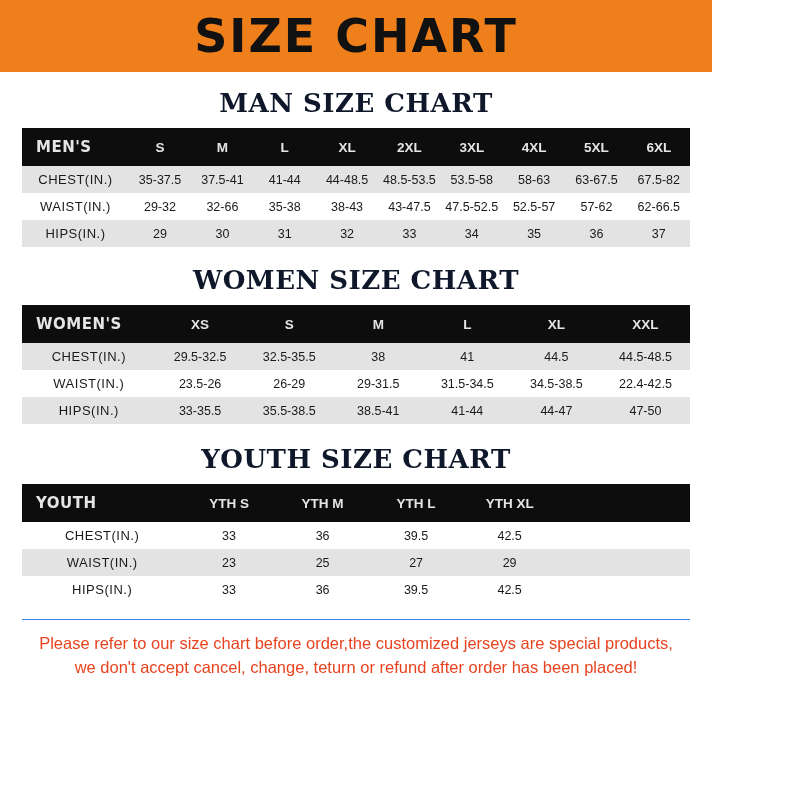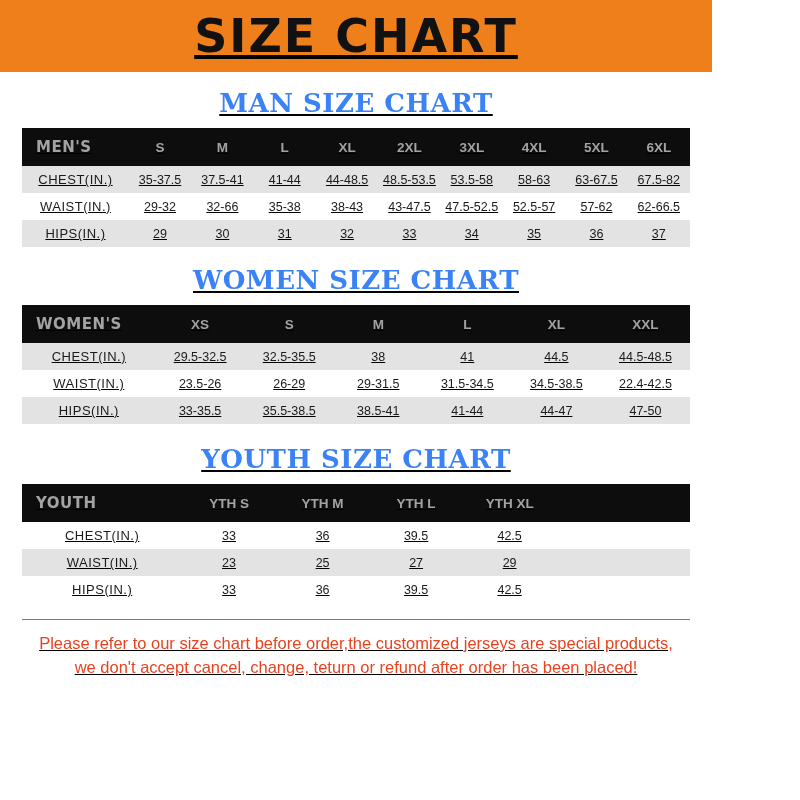--- a/index.html
+++ b/index.html
@@ -12,21 +12,20 @@
     background: #ffffff;
     font-family: "Liberation Sans", sans-serif;
     overflow: hidden;
   }
   .page {
     width: 712px;
     height: 800px;
     position: relative;
     background: #ffffff;
     box-sizing: border-box;
-    text-decoration: underline;
   }
   .banner {
     background: #ef7f1a;
     height: 72px;
     display: flex;
     align-items: center;
     justify-content: center;
   }
   .banner-title {
     font-family: "DejaVu Sans", sans-serif;
@@ -37,21 +36,21 @@
     line-height: 1;
   }
   .content {
     padding: 0 22px;
   }
   .section-title {
     text-align: center;
     font-family: "DejaVu Serif", serif;
     font-weight: bold;
     font-size: 26px;
-    color: #3b82f6;
+    color: #0f172a;
     letter-spacing: 0.5px;
   }
   .mst { margin: 16px 0 10px; }
   .wst { margin: 18px 0 10px; }
   .yst { margin: 20px 0 10px; }
 
   table.size-table {
     width: 100%;
     border-collapse: collapse;
     table-layout: fixed;
@@ -59,21 +58,21 @@
   table.size-table th,
   table.size-table td {
     text-align: center;
     font-size: 12.5px;
     color: #1a1a1a;
     padding: 6px 0;
     font-family: "Liberation Sans", sans-serif;
   }
   table.size-table thead th {
     background: #0d0d0d;
-    color: #a3a3a3;
+    color: #e5e5e5;
     font-weight: bold;
     font-size: 13.5px;
     padding: 10px 4px;
   }
   table.size-table thead th.rowhead {
     text-align: left;
     padding-left: 14px;
     font-family: "DejaVu Sans", sans-serif;
     font-size: 15px;
     letter-spacing: 0.5px;

